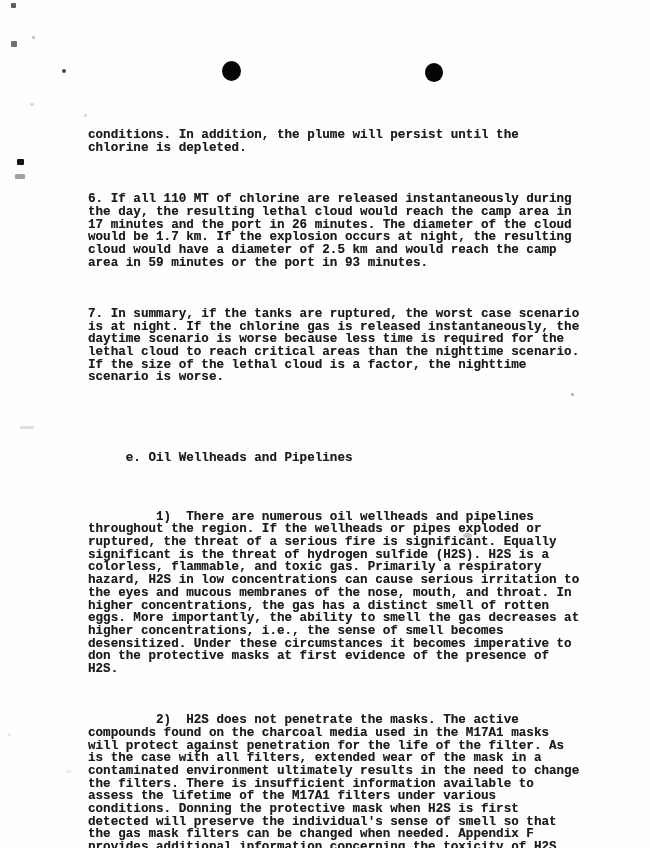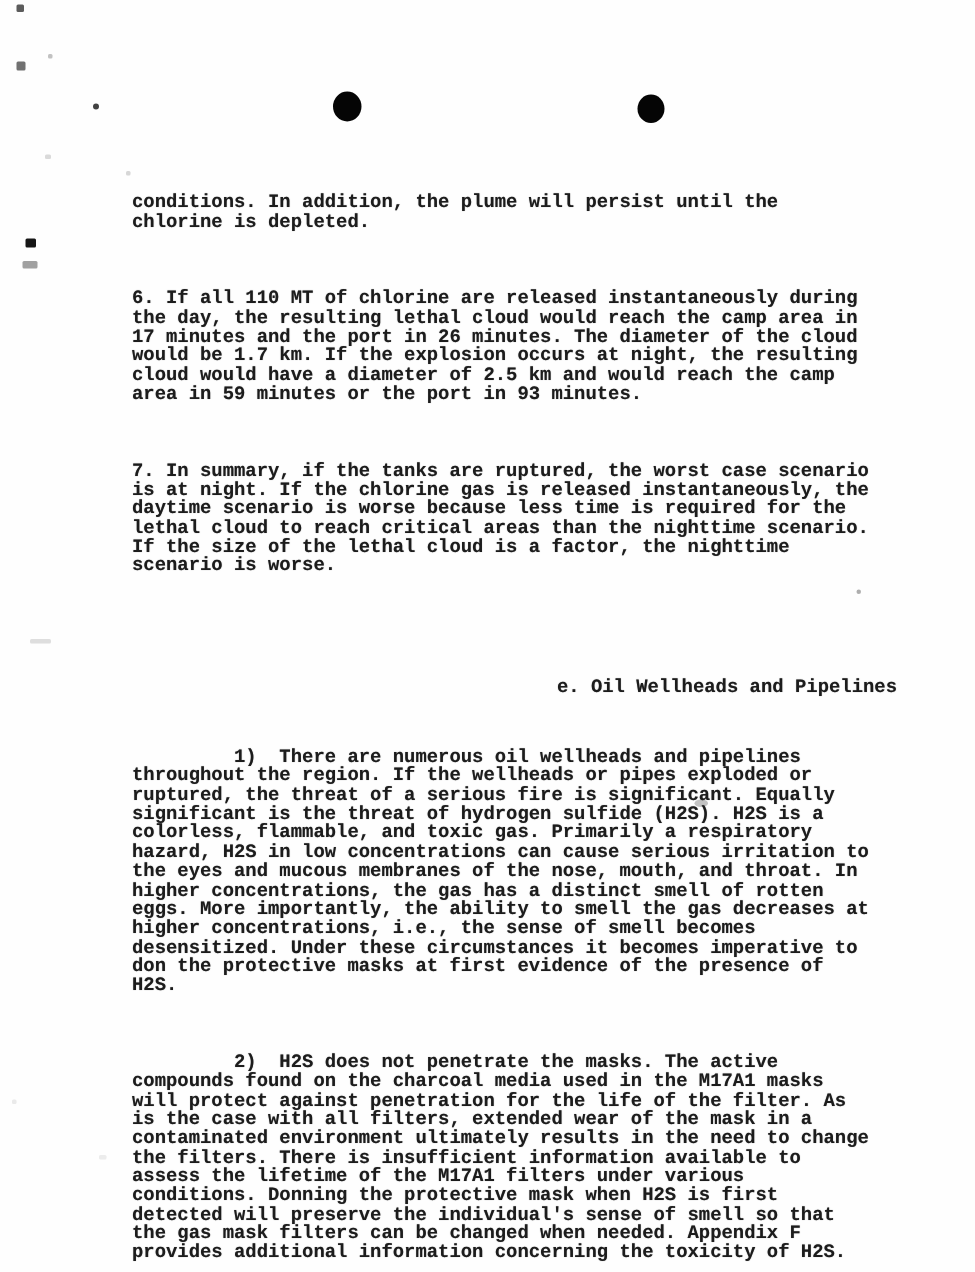--- a/index.html
+++ b/index.html
@@ -21,21 +21,21 @@
     font-family:"Liberation Mono","DejaVu Sans Mono",monospace;
     font-size:12.6px;
     line-height:12.7px;
     font-weight:700;
     color:#1c1c1c;
     white-space:pre;
     letter-spacing:0;
     text-shadow:0 0 0.6px rgba(25,25,25,0.55);
   }
   .para{margin:0 0 13px 0;}
-  .heading{margin:30px 0 8px 0;text-align:right;}
+  .heading{margin:30px 0 20px 0;}
   .hole{
     position:absolute;
     background:#050505;
     border-radius:50%;
   }
   .hole.d1{left:222px;top:61px;width:19px;height:20px;}
   .hole.d2{left:425px;top:63px;width:18px;height:19px;}
   .speck{position:absolute;border-radius:1px;}
   .s1{left:11px;top:3px;width:5px;height:5px;background:#4a4a4a;opacity:.9;}
   .s2{left:11px;top:41px;width:6px;height:6px;background:#585858;opacity:.85;}

